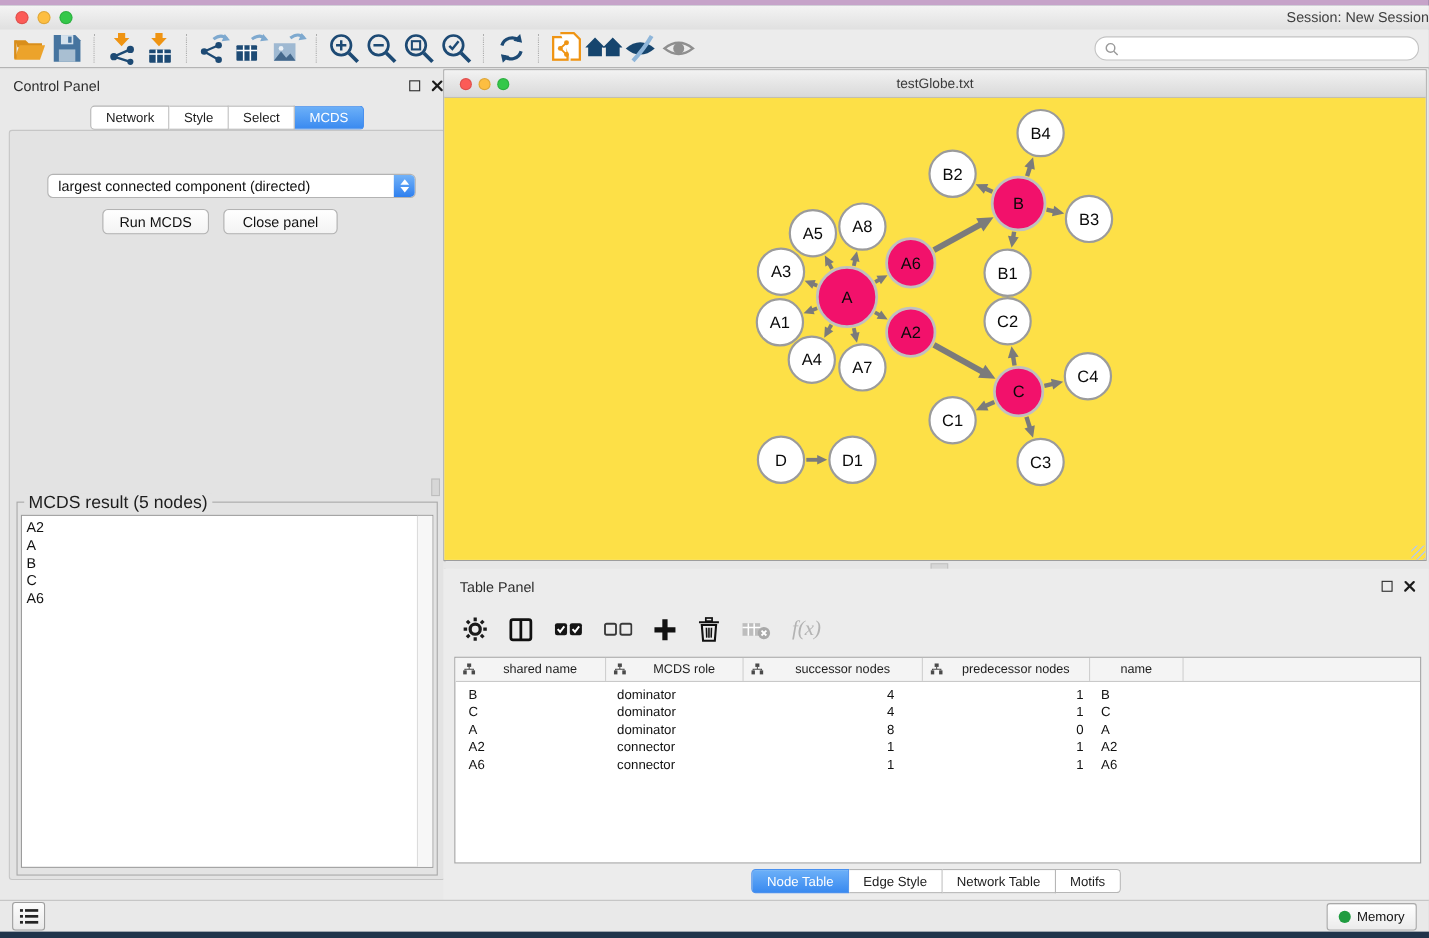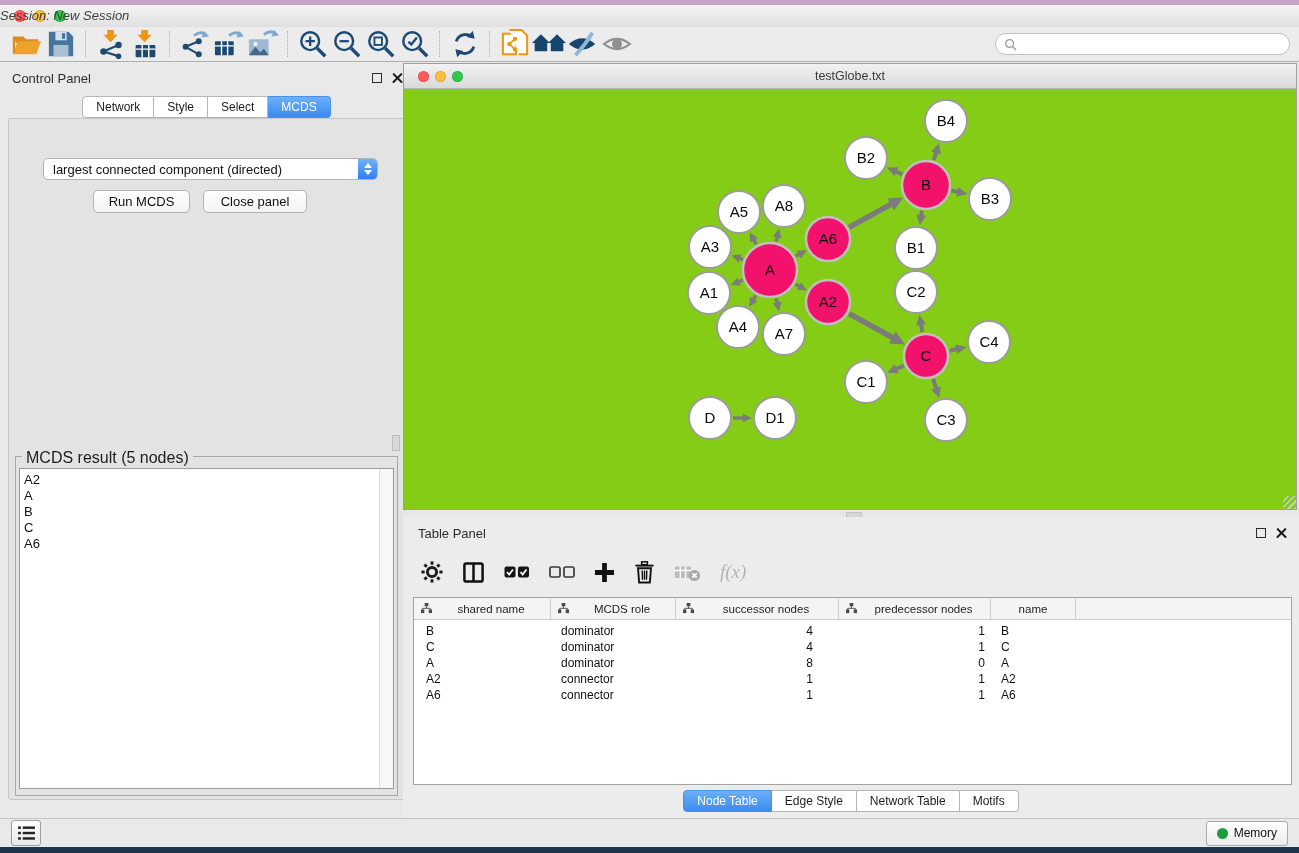--- a/index.html
+++ b/index.html
@@ -7,21 +7,21 @@
   #desktop{position:relative;width:1299px;height:853px;overflow:hidden;background:#20344b;}
   .strip-top{position:absolute;top:0;left:0;right:0;height:5px;background:#c6a3c9;}
   .strip-bottom{position:absolute;bottom:0;left:0;right:0;height:6px;background:#20344b;}
   #app{position:absolute;top:5px;left:0;width:1299px;height:842px;background:#ececec;}
 
   
   .titlebar{position:absolute;top:0;left:0;right:0;height:22px;background:linear-gradient(#f4f4f4,#e0e0e0);}
   .lights{position:absolute;left:14px;top:5px;display:flex;gap:8px;}
   .light{width:12px;height:12px;border-radius:50%;box-shadow:inset 0 0 0 1px rgba(0,0,0,.12);}
   .light.red{background:#fc5b57}.light.yellow{background:#fdbe41}.light.green{background:#34c84a}
-  .win-title{position:absolute;left:0;right:0;top:0;height:22px;line-height:22px;text-align:left;font-size:13px;color:#3f3f3f;font-style:italic;}
+  .win-title{position:absolute;left:0;right:0;top:0;height:22px;line-height:22px;text-align:right;font-size:13px;color:#3f3f3f;}
 
   
   .toolbar{position:absolute;top:22px;left:0;right:0;height:35px;border-bottom:1px solid #aeaeae;background:#ececec;display:flex;align-items:center;padding-left:10px;box-sizing:border-box;}
   .tbtn{width:34px;height:32px;display:flex;align-items:center;justify-content:center;flex:none;}
   .tsep{width:1px;height:26px;border-left:1px dotted #adadad;margin:0 7px;flex:none;}
   .search{margin-left:auto;margin-right:9px;width:295px;height:22px;background:#fff;border:1px solid #c2c2c2;border-radius:12px;display:flex;align-items:center;padding:0 8px;box-sizing:border-box;flex:none;}
   .search input{border:none;outline:none;flex:1;font-size:12px;background:transparent;margin-left:5px;color:#333;}
 
   
   .content{position:absolute;top:58px;left:0;right:0;bottom:29px;background:#e7e7e7;}
@@ -65,21 +65,21 @@
   .vsplit-handle{position:absolute;left:392px;top:372px;width:6px;height:14px;background:#d7d7d7;border:1px solid #bdbdbd;}
   .hsplit{position:absolute;left:403px;top:448px;width:896px;height:6px;background:#e7e7e7;}
   .hsplit-handle{position:absolute;left:443px;top:1px;width:14px;height:5px;background:#d7d7d7;border:1px solid #c2c2c2;}
 
   
   .net-window{position:absolute;left:403px;top:0px;width:894px;height:447px;border:1px solid #9d9d9d;background:#fff;box-sizing:border-box;}
   .net-titlebar{position:absolute;top:0;left:0;right:0;height:24px;background:linear-gradient(#f2f2f2,#d9d9d9);border-bottom:1px solid #b5b5b5;}
   .net-lights{position:absolute;left:14px;top:7px;display:flex;gap:6px;}
   .net-lights .light{width:11px;height:11px;}
   .net-title{position:absolute;left:0;right:0;top:0;height:24px;line-height:24px;text-align:center;font-size:12.5px;color:#3a3a3a;}
-  .net-canvas{position:absolute;top:25px;left:0;right:0;bottom:0;background:#84cc16;overflow:hidden;}
+  .net-canvas{position:absolute;top:25px;left:0;right:0;bottom:0;background:#fde047;overflow:hidden;}
   .grip{position:absolute;right:0;bottom:0;width:13px;height:13px;background:repeating-linear-gradient(135deg,transparent 0 3px,#bfcbd8 3px 4.5px);}
 
   
   .table-panel{position:absolute;left:403px;top:454px;width:896px;height:301px;background:#ececec;}
   .tp-header{position:absolute;top:8px;left:15px;right:12px;height:16px;display:flex;align-items:center;}
   .tp-toolbar{position:absolute;top:38px;left:18px;height:34px;display:flex;align-items:center;gap:19px;}
   .tt-btn{display:flex;align-items:center;justify-content:center;}
   .fx-label{font-family:"Liberation Serif",serif;font-style:italic;font-size:19px;color:#b3b3b3;}
 
   .ntable{position:absolute;left:10px;top:80px;width:879px;height:188px;background:#fff;border:1px solid #a2a2a2;box-sizing:border-box;overflow:hidden;}

